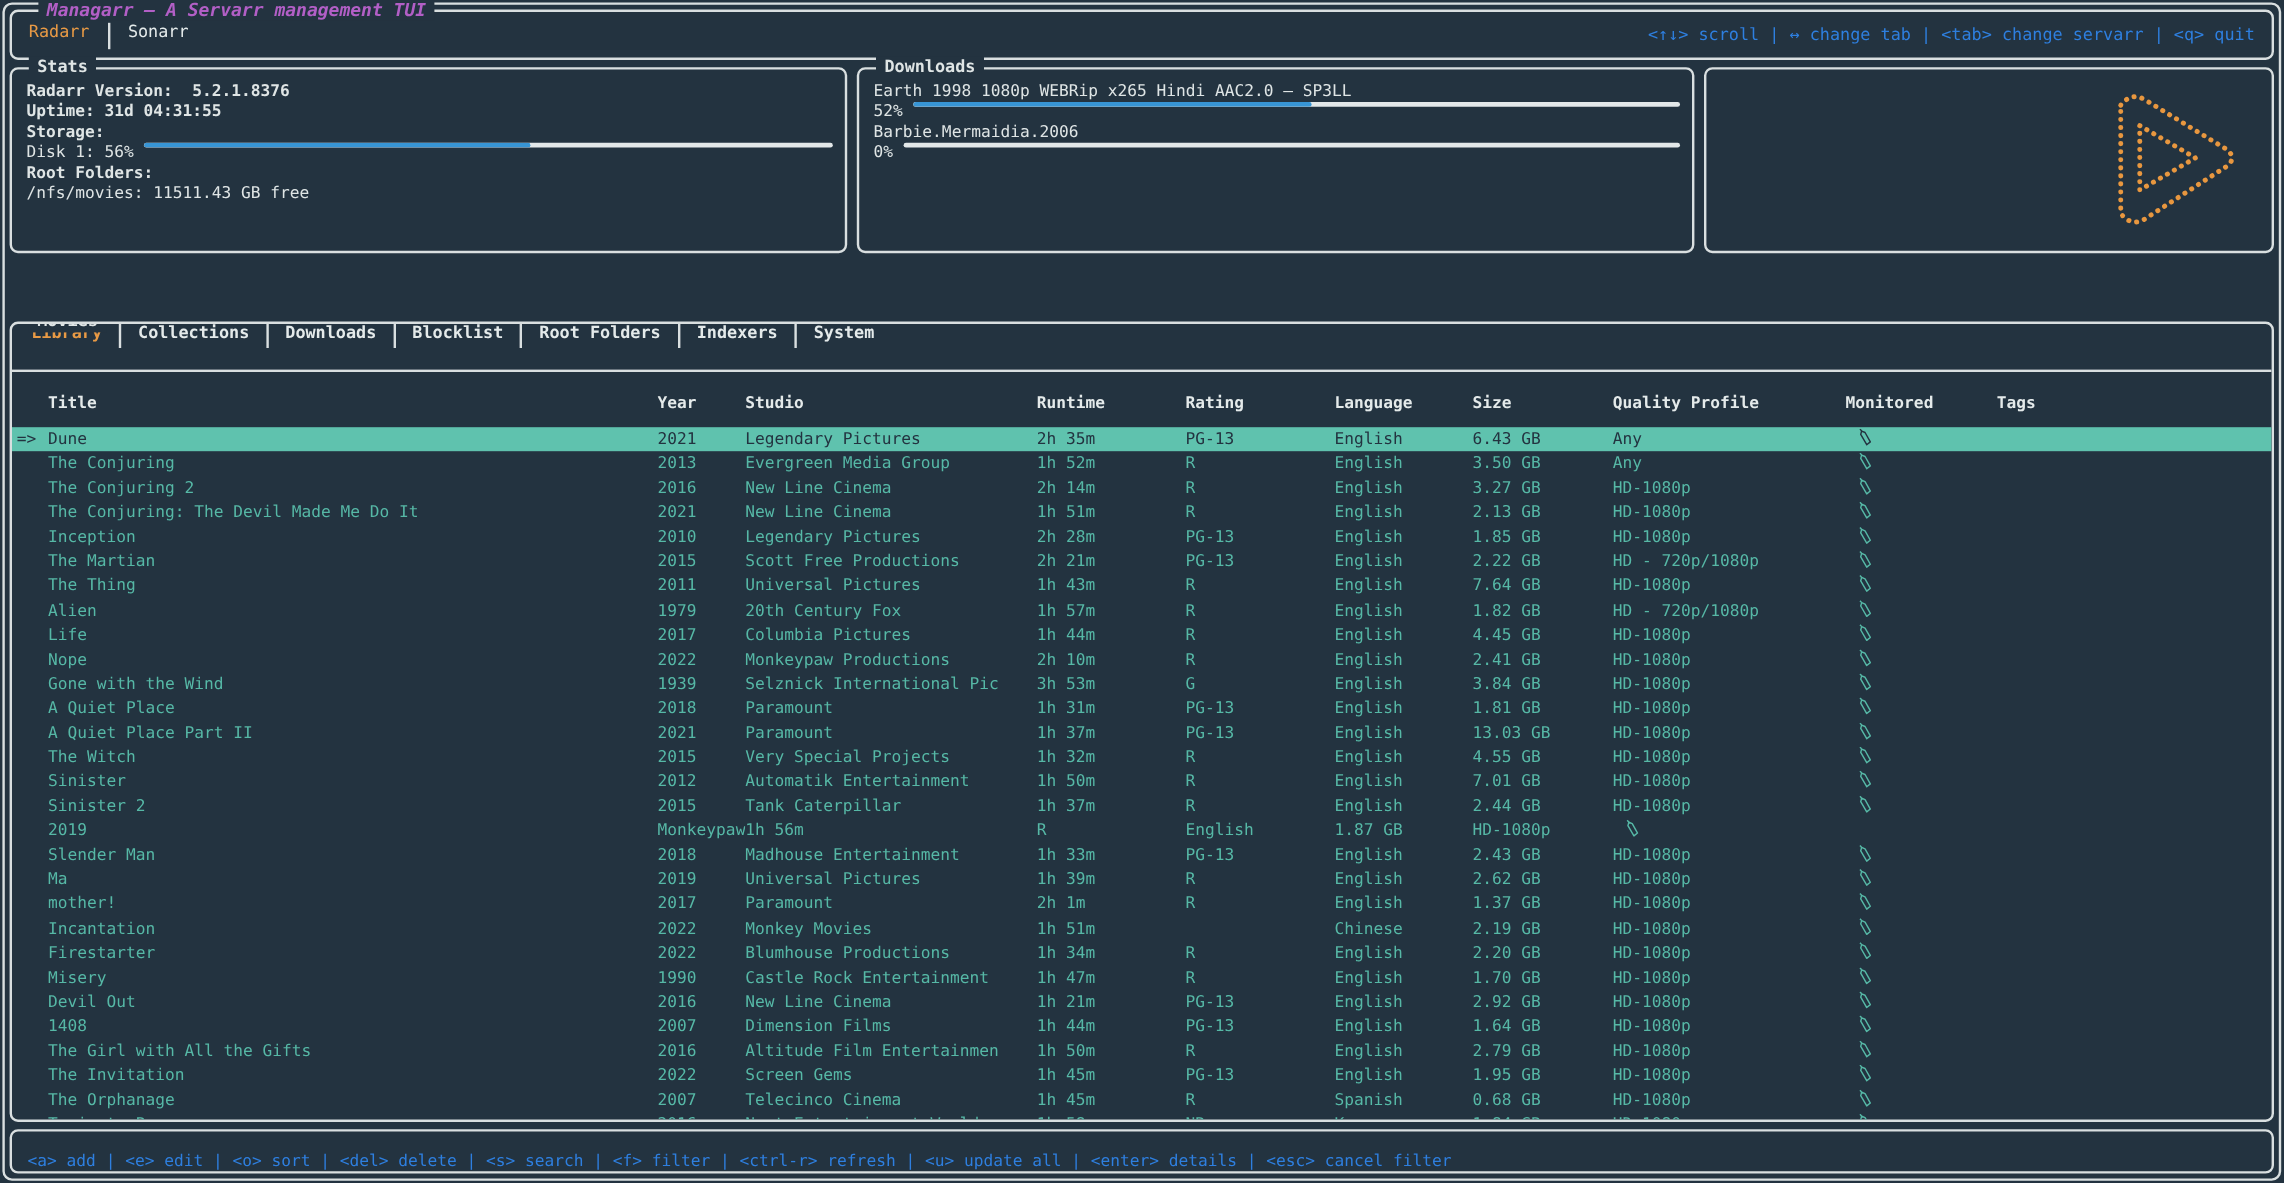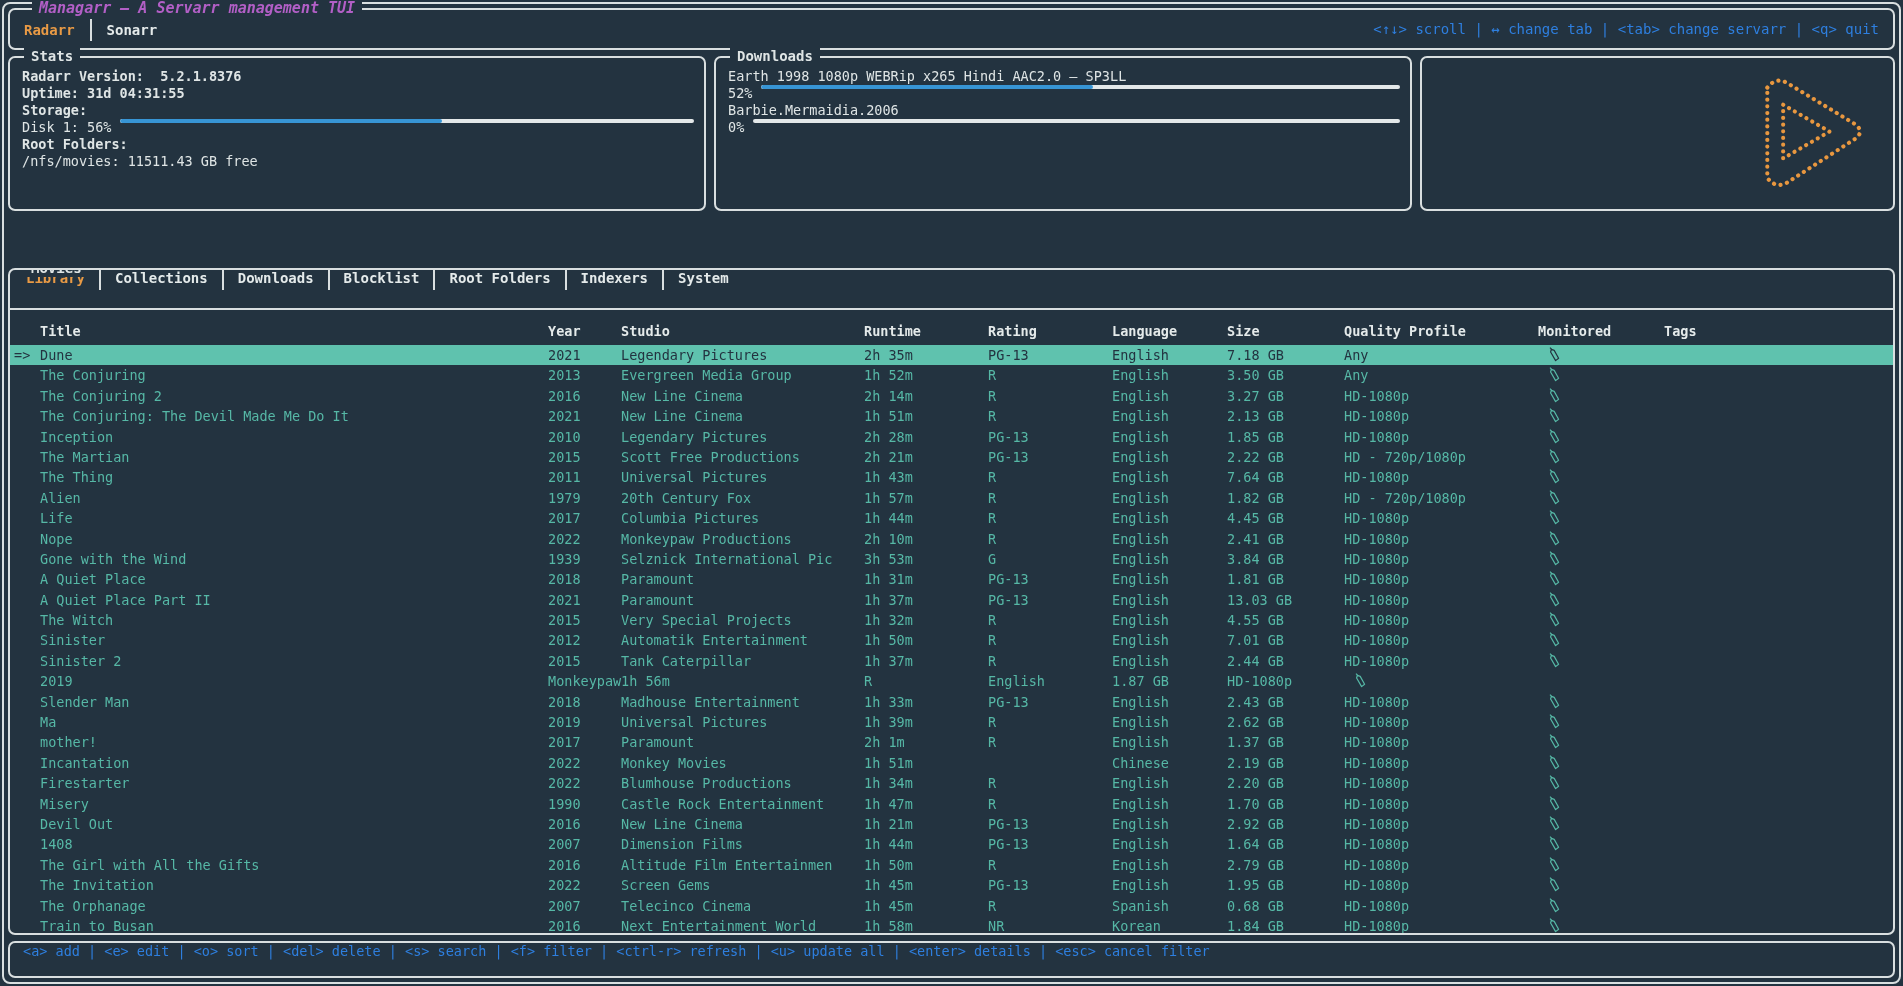--- a/index.html
+++ b/index.html
@@ -3,48 +3,48 @@
 <meta charset="utf-8">
 <style>
   *{box-sizing:border-box;margin:0;padding:0}
   html,body{width:1903px;height:986px;overflow:hidden}
   body{background:#233340;font-family:"DejaVu Sans Mono",monospace;color:#dfe5e5;position:relative}
   .box{position:absolute;border:2px solid #d9dfe0;border-radius:7px;background:transparent}
   .chip{position:absolute;top:-11px;left:14px;background:#233340;padding:0 7px;font-weight:bold;font-size:14px;line-height:18px;white-space:nowrap}
   
   #tabs-box{top:8px;left:8px;right:8px;height:42px}
   #app-title{color:#b25fc6;font-style:italic;font-size:15px;left:22px}
-  .servarr-tabs{position:absolute;left:14px;top:9px;display:flex;align-items:center;gap:0;font-weight:bold;font-size:14px}
+  .servarr-tabs{position:absolute;left:14px;top:9px;display:flex;align-items:flex-start;gap:0;font-weight:normal;font-size:14px}
   .vsep{display:inline-block;width:2px;height:22px;background:#d9dfe0;margin:0 15px}
   .vsep2{display:inline-block;width:2px;height:20px;background:#d9dfe0;margin:0 14px}
   .tab-active{color:#e89a45}
   .tab-idle{color:#e4eaea}
   #top-keybinds{position:absolute;right:14px;top:11px;color:#2e7fdf;font-size:14px;white-space:nowrap}
   
   #stats-box{top:56px;left:8px;width:698px;height:155px}
   #downloads-box{top:56px;left:714px;width:698px;height:155px}
   #logo-box{top:56px;left:1420px;width:475px;height:155px;display:flex;align-items:center;justify-content:flex-end;padding-right:22px}
   .panel-body{position:absolute;left:12px;right:10px;top:10px;font-size:13.5px;line-height:16.9px}
   .b{font-weight:bold}
   .flexline{display:flex;align-items:flex-start;gap:9px}
   .bar{flex:1;height:4px;background:#e3e8e9;border-radius:2px;position:relative;overflow:hidden}
   .bar i{position:absolute;left:0;top:0;bottom:0;background:#3795d5;border-radius:2px}
   
   #movies-box{top:268px;left:8px;right:8px;height:667px;overflow:hidden}
   #movies-tabs{height:40px;display:flex;align-items:flex-start;padding-left:16px;border-bottom:2px solid #d9dfe0;font-weight:bold;font-size:14px}
   .trow{display:grid;grid-template-columns:26px 508px 73px 243px 124px 124px 115px 117px 194px 126px auto;padding-left:4px;align-items:center}
-  #table-header{height:35px;font-weight:bold;color:#e4eaea;font-size:13.5px;padding-top:6px}
+  #table-header{height:46px;font-weight:bold;color:#e4eaea;font-size:13.5px;padding-top:6px}
   #table-body{font-size:13.5px;color:#56b8a6}
   .movie-row{height:20.4px;line-height:20.4px;white-space:nowrap}
   .movie-row.selected{background:#5fc2ae;color:#233340}
   .cell{overflow:hidden}
   .mon-cell{padding-left:10px}
   .mon-cell svg{vertical-align:-2px}
   
-  #footer-box{top:941px;left:8px;right:8px;height:37px;display:flex;align-items:flex-start;padding-left:13px}
+  #footer-box{top:941px;left:8px;right:8px;height:37px;display:flex;align-items:flex-end;padding-left:13px}
   #footer-keybinds{color:#2e7fdf;font-size:13.5px;white-space:nowrap}
   #outer-border{inset:2px;border-radius:8px;pointer-events:none}
 </style>
 </head>
 <body>
 
 <div class="box" id="outer-border"></div>
 
 <div class="box" id="tabs-box">
   <span class="chip" id="app-title">Managarr – A Servarr management TUI</span>
@@ -134,21 +134,21 @@
     </div>
   <div id="table-body">
       <div class="trow movie-row selected">
     <span class="cell">=&gt;</span>
     <span class="cell">Dune</span>
     <span class="cell">2021</span>
     <span class="cell">Legendary Pictures</span>
     <span class="cell">2h 35m</span>
     <span class="cell">PG-13</span>
     <span class="cell">English</span>
-    <span class="cell">7.18 GB</span>
+    <span class="cell">6.43 GB</span>
     <span class="cell">Any</span>
     <span class="cell mon-cell"><svg width="13" height="15" viewBox="0 0 13 15" fill="none" stroke="currentColor" stroke-width="1.2" stroke-linejoin="round">
             <path d="M3.4 2.2 L6.2 3.4 L10.6 11.2 L7.6 13.6 L2.6 5 Z"></path>
             <path d="M3.4 2.2 L2 0.6"></path>
           </svg></span>
     <span class="cell"></span>
   </div>
       <div class="trow movie-row">
     <span class="cell"></span>
     <span class="cell">The Conjuring</span>

